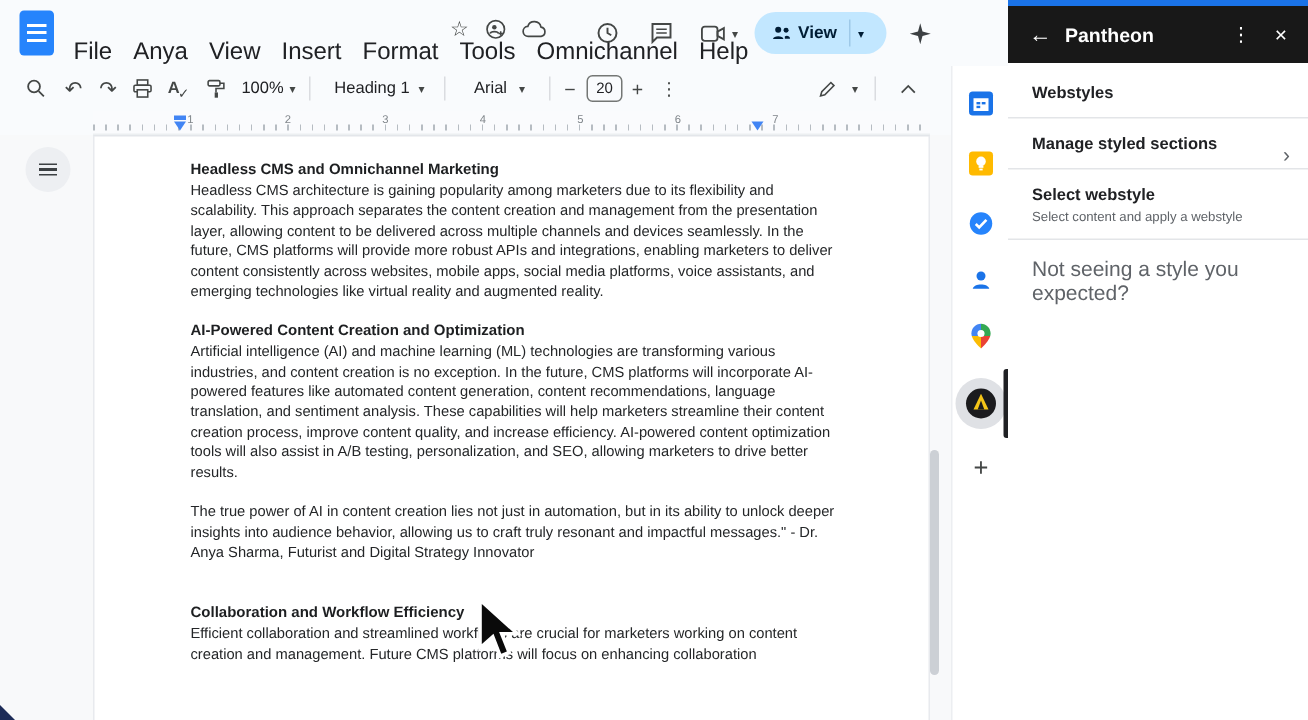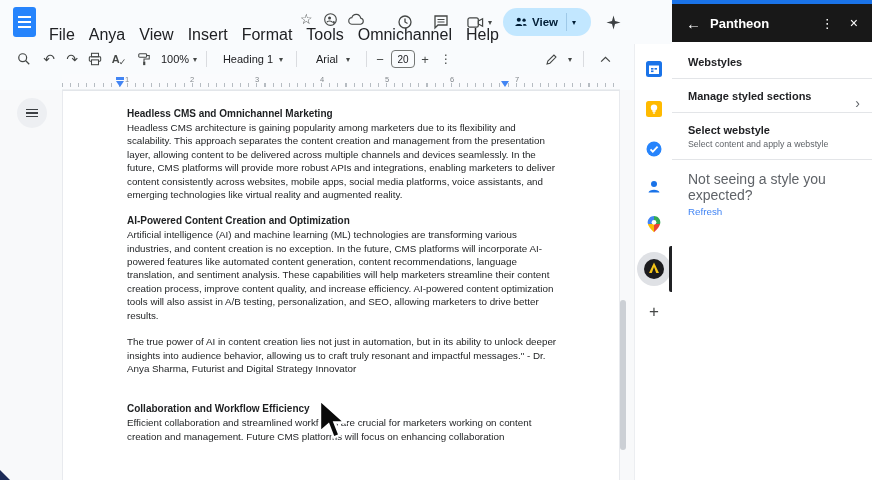--- a/index.html
+++ b/index.html
@@ -348,21 +348,20 @@
       <div class="pblock">
         <div class="bt">Manage styled sections</div>
         <span class="pchevron">›</span>
       </div>
       <div class="pblock">
         <div class="bt">Select webstyle</div>
         <div class="bs">Select content and apply a webstyle</div>
       </div>
       <div class="pfooter">
         <div class="q">Not seeing a style you expected?</div>
-        <div class="r">Refresh</div>
       </div>
     </div>
   </div>
 
   <div class="cursor">
     <svg width="34" height="44" viewBox="0 0 34 44">
         <path d="M4 2 L4 34 L12.5 26.5 L17.5 39.5 L23.5 37 L18.5 24.5 L29 24.5 Z" fill="#0a0a0a" stroke="#fff" stroke-width="2.4"></path>
       </svg>
   </div>
   <div class="corner-tri"></div>

